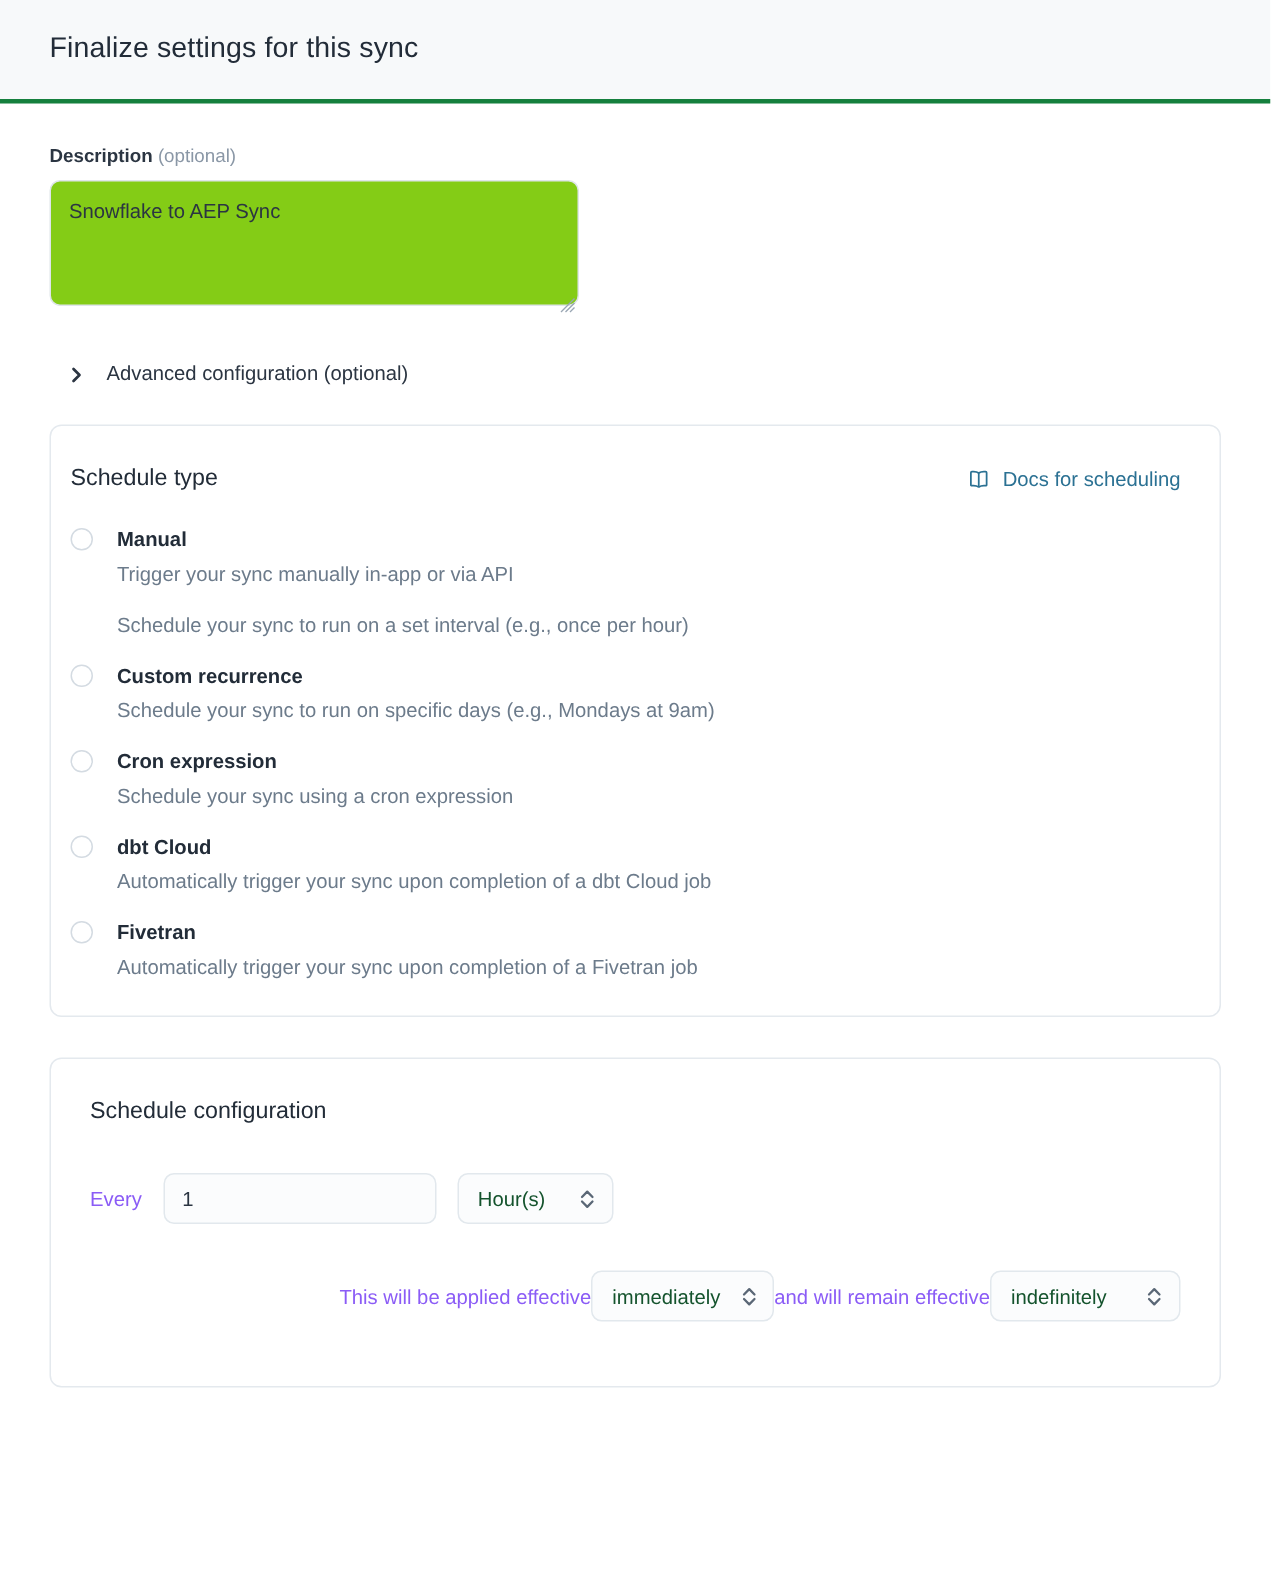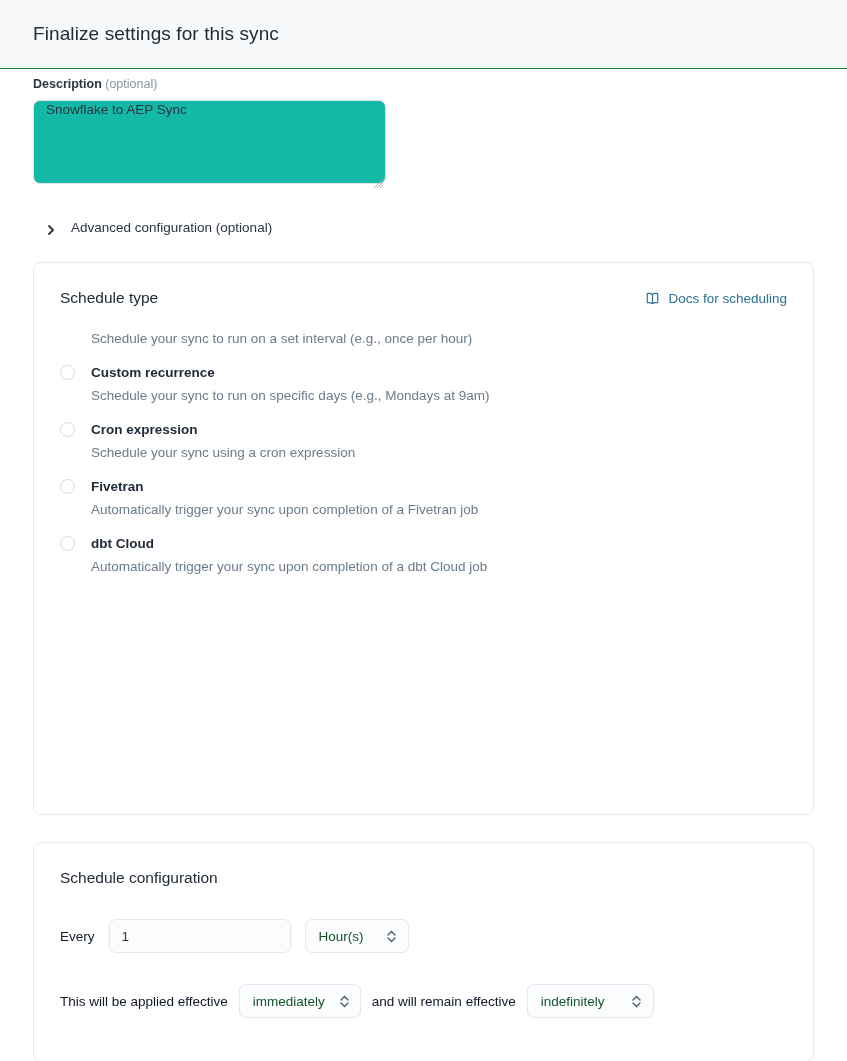--- a/index.html
+++ b/index.html
@@ -14,50 +14,50 @@
     position: relative;
   }
 
   
   .page-header {
     height: 69px;
     background: #f7f9fa;
     display: flex;
     align-items: center;
     padding-left: 33px;
-    border-bottom: 1px solid #15803d;
+    border-bottom: 3px solid #15803d;
   }
   .page-header h1 {
     margin: 0;
     font-size: 19px;
     font-weight: 400;
     color: #222c38;
     letter-spacing: .1px;
   }
 
   
   .page-body { padding: 0 33px; }
 
   
-  .field-block { margin-top: 8px; }
+  .field-block { margin-top: 28px; }
   .field-label {
     font-size: 12.5px;
     color: #2b3542;
     margin-bottom: 9px;
   }
   .field-label .strong { font-weight: 700; }
   .field-label .muted { color: #8a97a6; font-weight: 400; }
 
   .desc-textarea {
     width: 353px;
     height: 84px;
     border: 1px solid #dfe5ea;
     border-radius: 7px;
-    background: #14b8a6;
-    padding: 0 12px;
+    background: #84cc16;
+    padding: 11px 12px;
     font-family: "Liberation Sans", sans-serif;
     font-size: 13.5px;
     color: #2b3542;
     resize: none;
     outline: none;
     position: relative;
     line-height: 1.35;
   }
   .textarea-wrap { position: relative; width: 353px; }
   .resize-grip {
@@ -88,21 +88,21 @@
     color: #2b3542;
   }
 
   
   .card {
     border: 1px solid #e4e9ee;
     border-radius: 8px;
     background: #ffffff;
     margin-top: 27px;
   }
-  #schedule-type-card { height: 553px; padding: 26px 26px 0 26px; }
+  #schedule-type-card { height: 395px; padding: 26px 26px 0 13px; }
   #schedule-config-card { height: 220px; padding: 26px 26px 0 26px; }
 
   .card-head {
     display: flex;
     align-items: center;
     justify-content: space-between;
     margin-bottom: 24px;
   }
   .card-title {
     font-size: 15.5px;
@@ -166,21 +166,21 @@
 
   
   .every-row {
     display: flex;
     align-items: center;
     gap: 14px;
     margin-top: 32px;
   }
   .inline-label {
     font-size: 13.5px;
-    color: #0f172a;
+    color: #8b5cf6;
   }
   .text-input {
     width: 182px;
     height: 34px;
     border: 1px solid #e2e8ed;
     border-radius: 7px;
     background: #fbfcfd;
     padding: 0 12px;
     font-family: "Liberation Sans", sans-serif;
     font-size: 13.5px;
@@ -203,22 +203,22 @@
     white-space: nowrap;
   }
   #unit-select { width: 104px; }
   #effective-select { width: 122px; }
   #remain-select { width: 127px; }
   .stepper-icon { width: 11px; height: 15px; flex: 0 0 auto; }
 
   .effective-row {
     display: flex;
     align-items: center;
-    gap: 11px;
     margin-top: 31px;
+    justify-content: flex-end;
   }
 </style>
 </head>
 <body>
 
 <div class="page-header">
   <h1>Finalize settings for this sync</h1>
 </div>
 
 <div class="page-body">
@@ -257,20 +257,27 @@
             <path d="M8 3.6 C9.3 2.6 11 2.4 12.8 2.6 C13.3 2.65 13.6 2.9 13.6 3.3 L13.6 12 C13.6 12.4 13.3 12.6 12.8 12.55 C11 12.35 9.3 12.6 8 13.6" fill="none" stroke="#2b7193" stroke-width="1.25" stroke-linejoin="round"></path>
             <path d="M8 3.9 L8 13.3" stroke="#2b7193" stroke-width="1.25" stroke-linecap="round"></path>
           </svg>
         </span>
         <span>Docs for scheduling</span>
       </a>
     </div>
 
     <div class="radio-list">
 
+      <div class="radio-item">
+        <div class="radio-top">
+          <span class="radio-circle"></span>
+          <span class="radio-label">Manual</span>
+        </div>
+        <div class="radio-desc">Trigger your sync manually in-app or via API</div>
+      </div>
 
       <div class="radio-item">
         <div class="radio-desc">Schedule your sync to run on a set interval (e.g., once per hour)</div>
       </div>
 
       <div class="radio-item">
         <div class="radio-top">
           <span class="radio-circle"></span>
           <span class="radio-label">Custom recurrence</span>
         </div>
@@ -281,31 +288,31 @@
         <div class="radio-top">
           <span class="radio-circle"></span>
           <span class="radio-label">Cron expression</span>
         </div>
         <div class="radio-desc">Schedule your sync using a cron expression</div>
       </div>
 
       <div class="radio-item">
         <div class="radio-top">
           <span class="radio-circle"></span>
+          <span class="radio-label">dbt Cloud</span>
+        </div>
+        <div class="radio-desc">Automatically trigger your sync upon completion of a dbt Cloud job</div>
+      </div>
+
+      <div class="radio-item">
+        <div class="radio-top">
+          <span class="radio-circle"></span>
           <span class="radio-label">Fivetran</span>
         </div>
         <div class="radio-desc">Automatically trigger your sync upon completion of a Fivetran job</div>
-      </div>
-
-      <div class="radio-item">
-        <div class="radio-top">
-          <span class="radio-circle"></span>
-          <span class="radio-label">dbt Cloud</span>
-        </div>
-        <div class="radio-desc">Automatically trigger your sync upon completion of a dbt Cloud job</div>
       </div>
 
 
     </div>
   </div>
 
   <div class="card" id="schedule-config-card">
     <h2 class="card-title">Schedule configuration</h2>
 
     <div class="every-row">

